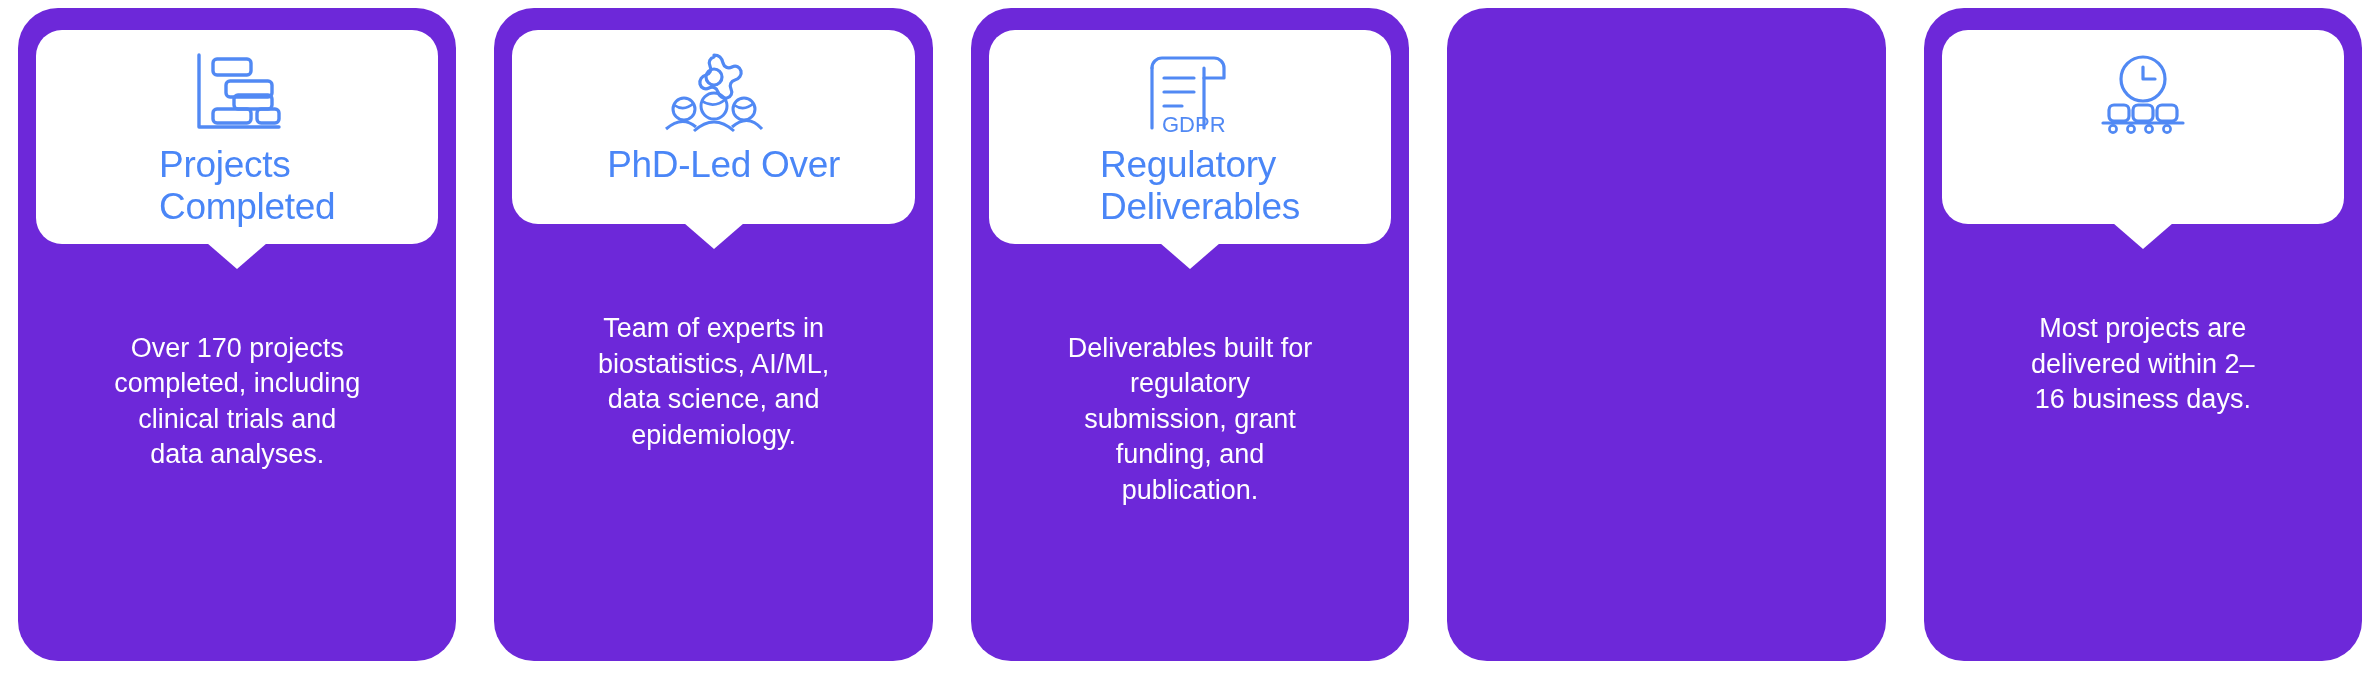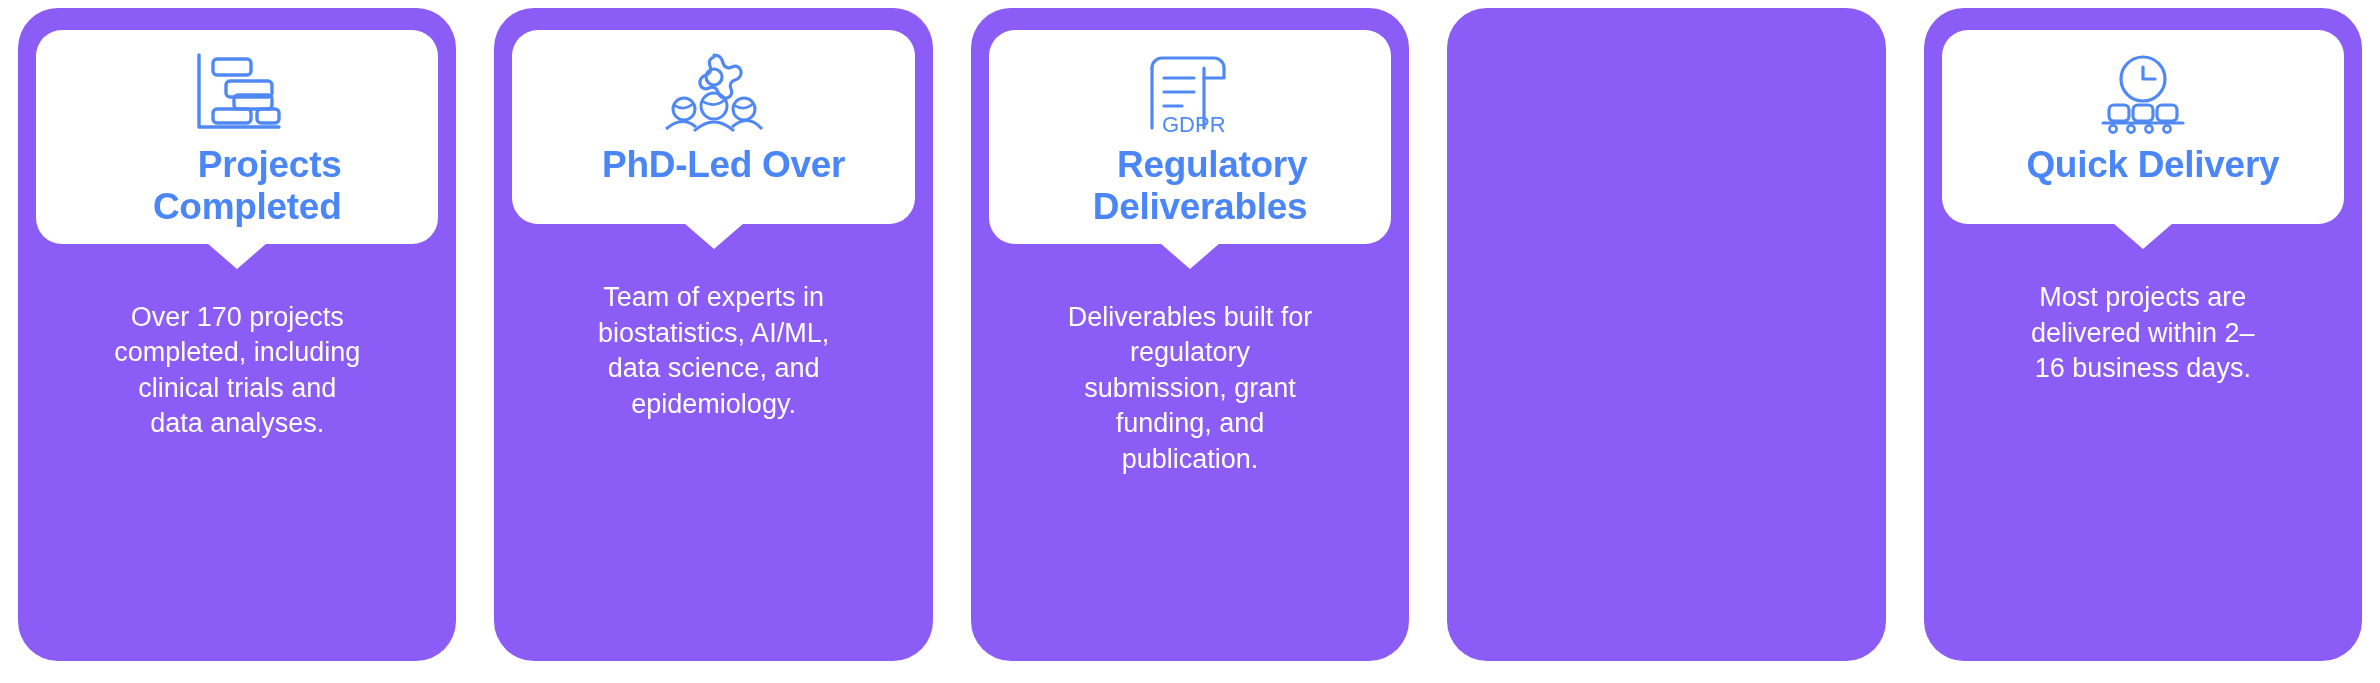--- a/index.html
+++ b/index.html
@@ -20,26 +20,27 @@
     height: 683px;
     box-sizing: border-box;
     padding: 8px 18px 22px 18px;
     gap: 38px;
     align-items: stretch;
   }
 
   .card {
     position: relative;
     flex: 1 1 0;
-    background: #8b5cf6;
+    background: #6d28d9;
     border-radius: 40px;
     box-sizing: border-box;
     padding: 22px 18px 0 18px;
     display: flex;
     flex-direction: column;
+    gap: 31px;
   }
 
   
   .bubble {
     position: relative;
     background: #ffffff;
     border-radius: 26px;
     box-sizing: border-box;
     padding: 20px 16px 16px 16px;
     display: flex;
@@ -67,23 +68,23 @@
     justify-content: center;
   }
   .icon-wrap svg {
     display: block;
   }
 
   .card-title {
     margin-top: 8px;
     color: #4a86f7;
     font-size: 37px;
-    font-weight: bold;
+    font-weight: normal;
     line-height: 1.13;
-    text-align: right;
+    text-align: left;
     letter-spacing: -0.3px;
     white-space: pre-line;
     margin-left: 20px;
   }
 
   .card-desc {
     margin-top: 56px;
     color: #ffffff;
     font-size: 27px;
     line-height: 1.32;
@@ -178,20 +179,19 @@
           <rect x="14" y="54" width="20" height="16" rx="5" stroke="#5189f4" stroke-width="3.2"></rect>
           <rect x="38" y="54" width="20" height="16" rx="5" stroke="#5189f4" stroke-width="3.2"></rect>
           <rect x="62" y="54" width="20" height="16" rx="5" stroke="#5189f4" stroke-width="3.2"></rect>
           <path d="M8 72 H88" stroke="#5189f4" stroke-width="3.2" stroke-linecap="round"></path>
           <circle cx="18" cy="78" r="3.6" stroke="#5189f4" stroke-width="2.6"></circle>
           <circle cx="36" cy="78" r="3.6" stroke="#5189f4" stroke-width="2.6"></circle>
           <circle cx="54" cy="78" r="3.6" stroke="#5189f4" stroke-width="2.6"></circle>
           <circle cx="72" cy="78" r="3.6" stroke="#5189f4" stroke-width="2.6"></circle>
         </svg>
       </div>
-      <div class="card-title">Quick Delivery</div>
     </div>
     <div class="card-desc">Most projects are
 delivered within 2–
 16 business days.</div>
   </div>
 
 </div>
 
 </body></html>

